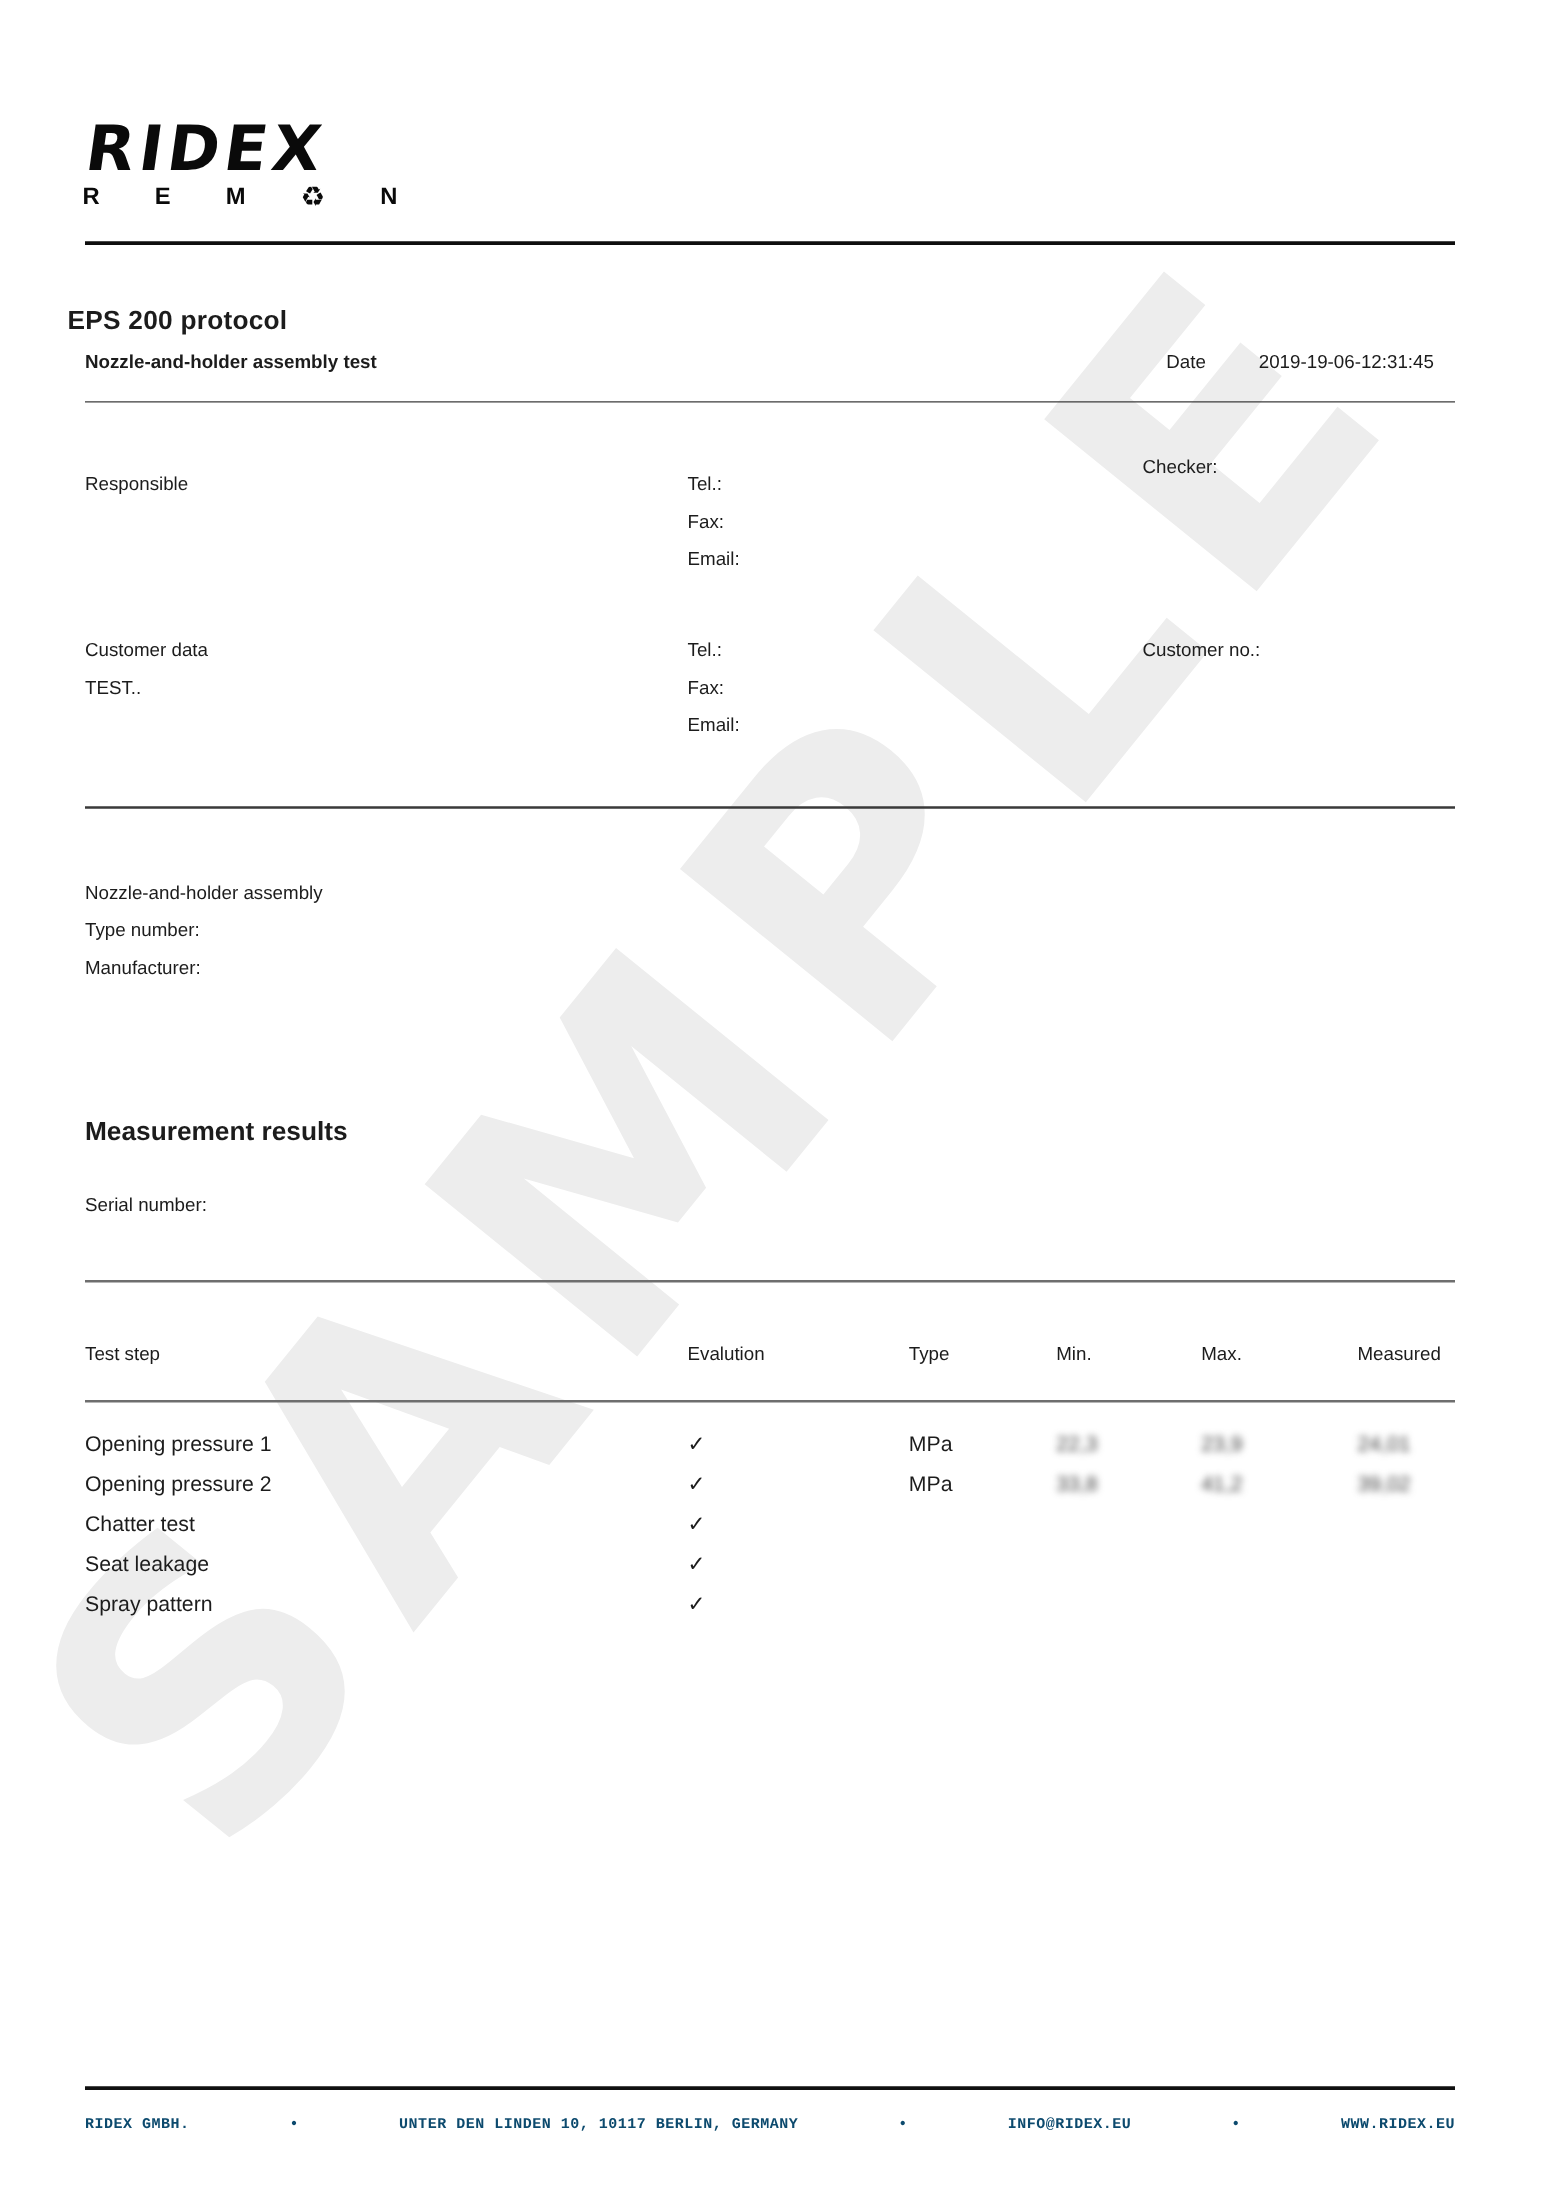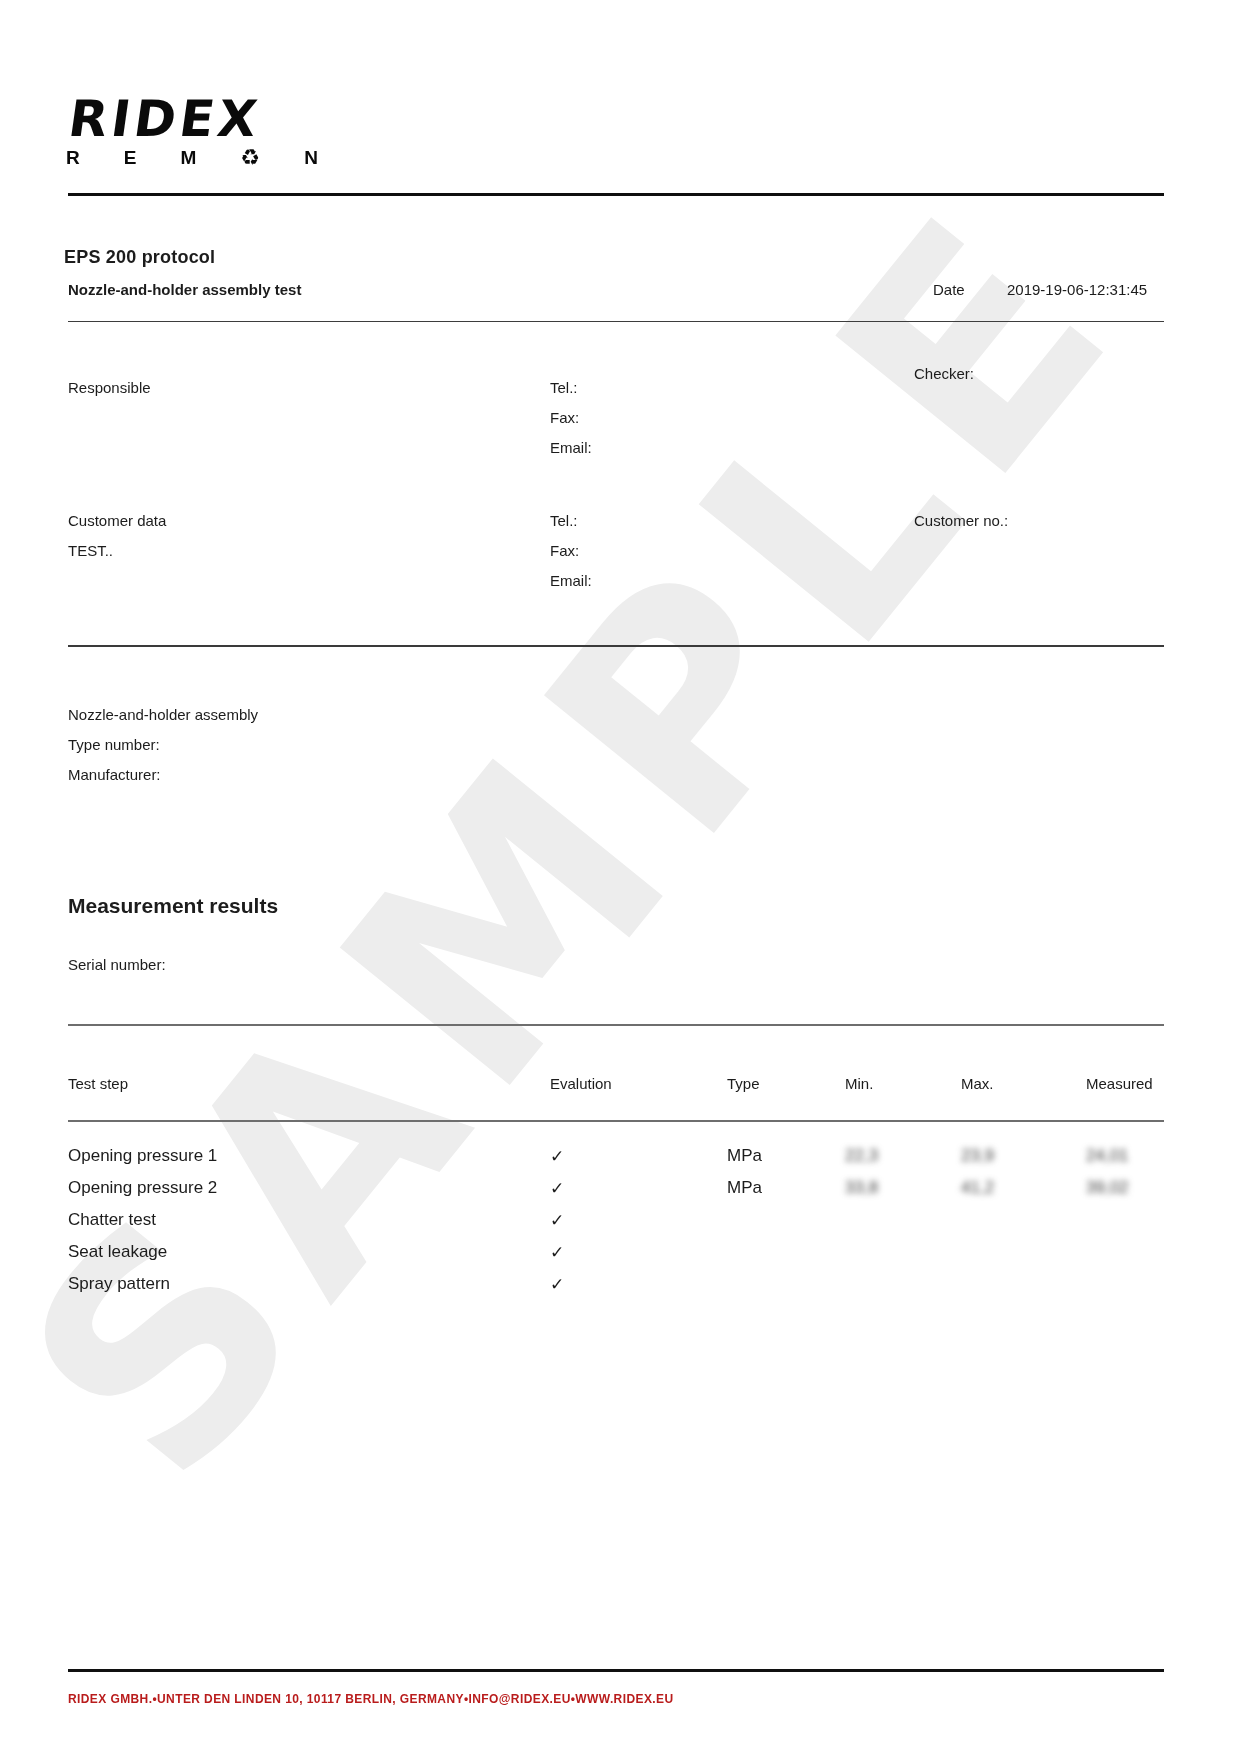--- a/index.html
+++ b/index.html
@@ -36,21 +36,21 @@
 
   
   .rule { position:absolute; left:68px; width:1096px; }
   .rule-top  { top:193px; height:3px; background:#0e0e0e; }
   .rule-sub  { top:321px; height:1px; background:#3d3d3d; }
   .rule-mid  { top:645px; height:2px; background:#3a3a3a; }
   .rule-t1   { top:1024px; height:2px; background:#6e6e6e; }
   .rule-t2   { top:1120px; height:2px; background:#6e6e6e; }
   .rule-foot { top:1669px; height:3px; background:#101010; }
 
-  .title { top:243px; left:64px; font-size:18px; font-weight:700; line-height:28px; letter-spacing:.2px; }
+  .title { top:243px; left:54px; font-size:21px; font-weight:700; line-height:28px; letter-spacing:.2px; }
   .subtitle { top:281px; left:68px; font-weight:700; }
   .date-label { top:281px; left:933px; }
   .date-value { top:281px; left:1007px; }
 
   .l-resp   { top:379px; left:68px; }
   .l-tel1   { top:379px; left:550px; }
   .l-check  { top:365px; left:914px; }
   .l-fax1   { top:409px; left:550px; }
   .l-email1 { top:439px; left:550px; }
 
@@ -76,22 +76,22 @@
   }
   .thead { position:absolute; top:1049px; left:68px; width:1096px; font-size:15px;margin-top:26px; }
   .tbody { position:absolute; top:1140px; left:68px; width:1096px; }
   .tbody .trow { height:32px; font-size:17px; }
   .cell { white-space:nowrap; }
   .c-blur { filter:blur(3px); color:#3f3f3f; }
 
   
   .footer {
     position:absolute; top:1692px; left:68px; width:1096px;
-    display:flex; align-items:center;
-    font-size:12px; font-weight:700; letter-spacing:.4px; color:#b91c1c;
+    display:flex; justify-content:space-between; align-items:center;
+    font-size:12px; font-weight:700; letter-spacing:.4px; color:#0c4a6e;font-family:Liberation Mono, monospace;
   }
 </style>
 </head>
 <body>
 
 <div class="page">
 
   <div class="watermark">SAMPLE</div>
 
   <div class="logo">

